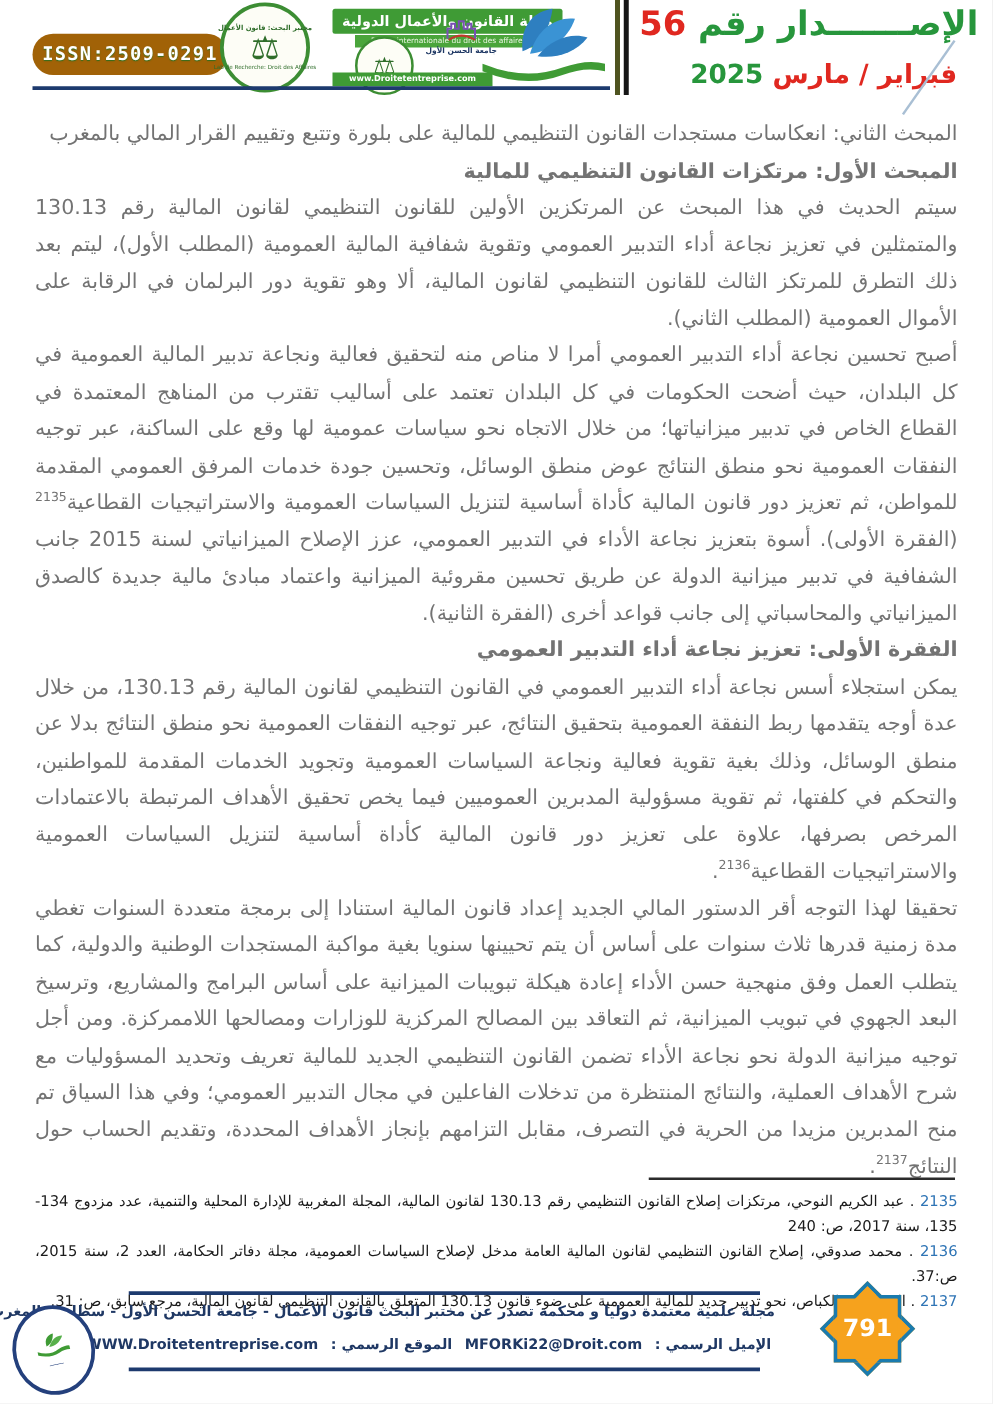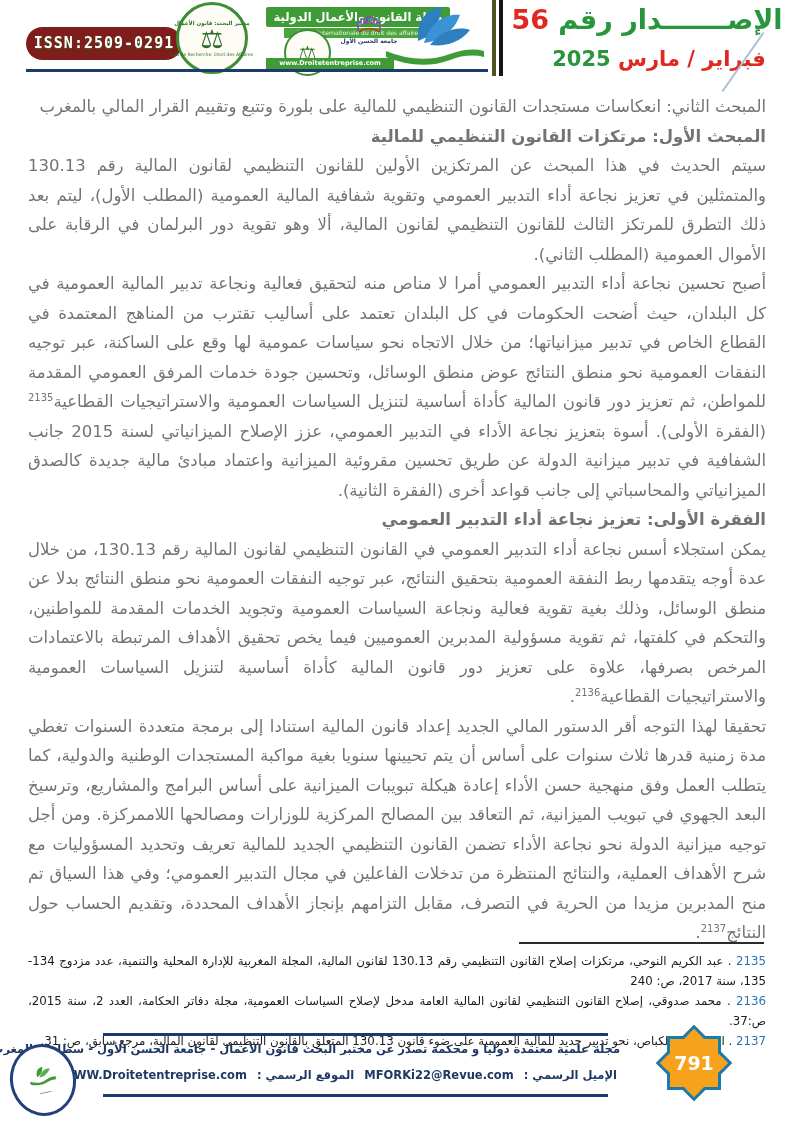--- a/index.html
+++ b/index.html
@@ -5,21 +5,21 @@
   * { margin:0; padding:0; box-sizing:border-box; }
   html,body { background:#e8e8e8; }
   .page {
     position:relative; width:794px; height:1123px; margin:0 auto;
     background:#ffffff; overflow:hidden;
     font-family:"DejaVu Sans", sans-serif;
   }
   
   .issn-pill {
     position:absolute; left:26px; top:27px; width:156px; height:33px;
-    background:#7f1d1d; border-radius:17px; color:#fff;
+    background:#a16207; border-radius:17px; color:#fff;
     font-family:"DejaVu Sans Mono", monospace; font-weight:bold; font-size:15px;
     letter-spacing:1px; text-align:center; line-height:33px;
     text-shadow:0 1px 1px #2d6e1e;
   }
   .lab-circle {
     position:absolute; left:176px; top:2px; width:72px; height:72px;
     border:3px solid #3c8d33; border-radius:50%; background:#fdfdf6;
     display:flex; flex-direction:column; align-items:center; justify-content:center;
   }
   .lab-circle .rim-top { font-size:5.5px; color:#2f6d2a; font-weight:bold; white-space:nowrap; }
@@ -178,21 +178,21 @@
   <div class="footnotes" id="footnotes">
       <p><span class="fn-num">2135</span><span> . </span><span>عبد الكريم النوحي، مرتكزات إصلاح القانون التنظيمي رقم 130.13 لقانون المالية، المجلة المغربية للإدارة المحلية والتنمية، عدد مزدوج 134-135، سنة 2017، ص: 240</span></p>
       <p><span class="fn-num">2136</span><span> . </span><span>محمد صدوقي، إصلاح القانون التنظيمي لقانون المالية العامة مدخل لإصلاح السياسات العمومية، مجلة دفاتر الحكامة، العدد 2، سنة 2015، ص:37.</span></p>
       <p><span class="fn-num">2137</span><span> . </span><span>المصطفى الكباص، نحو تدبير جديد للمالية العمومية على ضوء قانون 130.13 المتعلق بالقانون التنظيمي لقانون المالية، مرجع سابق، ص: 31.</span></p>
     </div>
 
   <div class="footer-line-top"></div>
   <div class="footer-text1">مجلة علمية معتمدة  دوليا و محكمة تصدر عن مختبر البحث قانون الأعمال - جامعة الحسن الأول - سطات - المغرب</div>
   <div class="footer-text2">
     <span>الإميل الرسمي :</span>
-    <span>MFORKi22@Revue.com</span>
+    <span>MFORKi22@Droit.com</span>
     <span>الموقع الرسمي :</span>
     <span>WWW.Droitetentreprise.com</span>
   </div>
   <div class="footer-line-bot"></div>
 
   <div class="page-badge">
     <div class="sq b r45"></div>
     <div class="sq b"></div>
     <div class="sq fill r45"></div>
     <div class="sq fill"></div>

